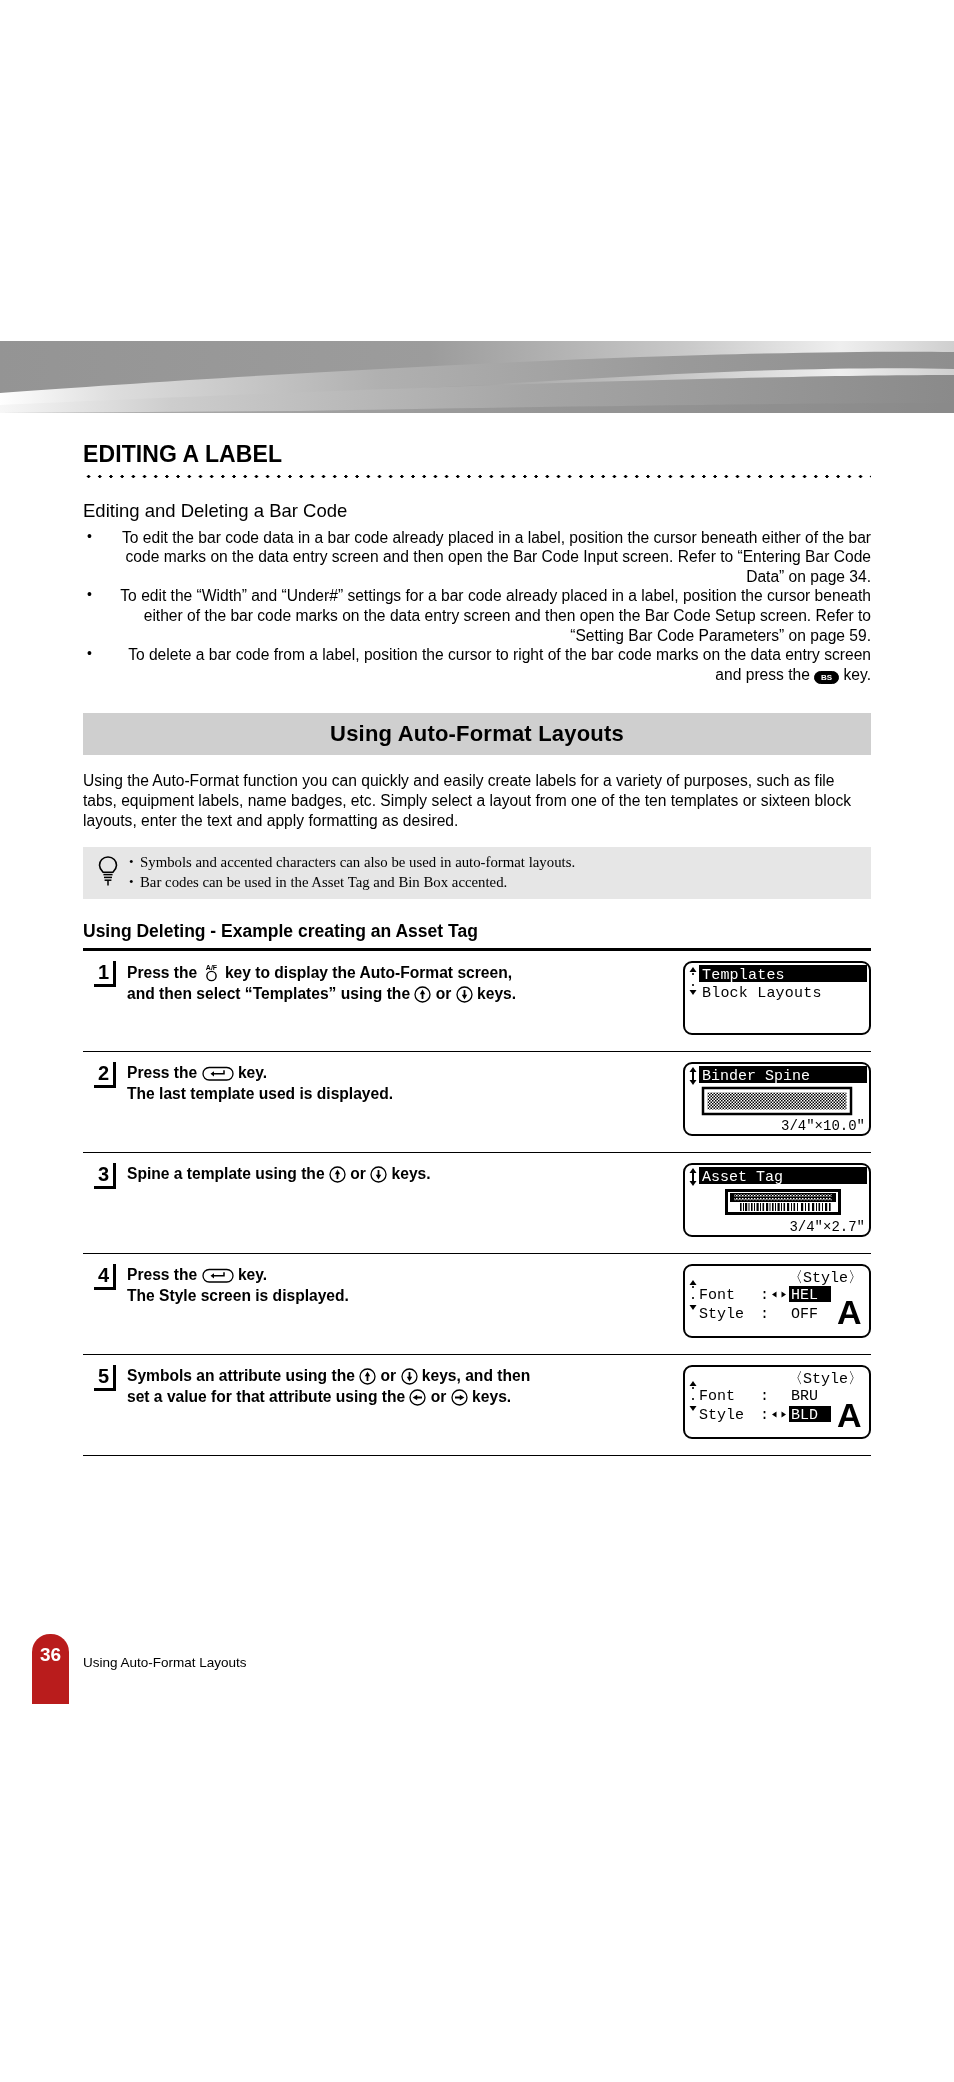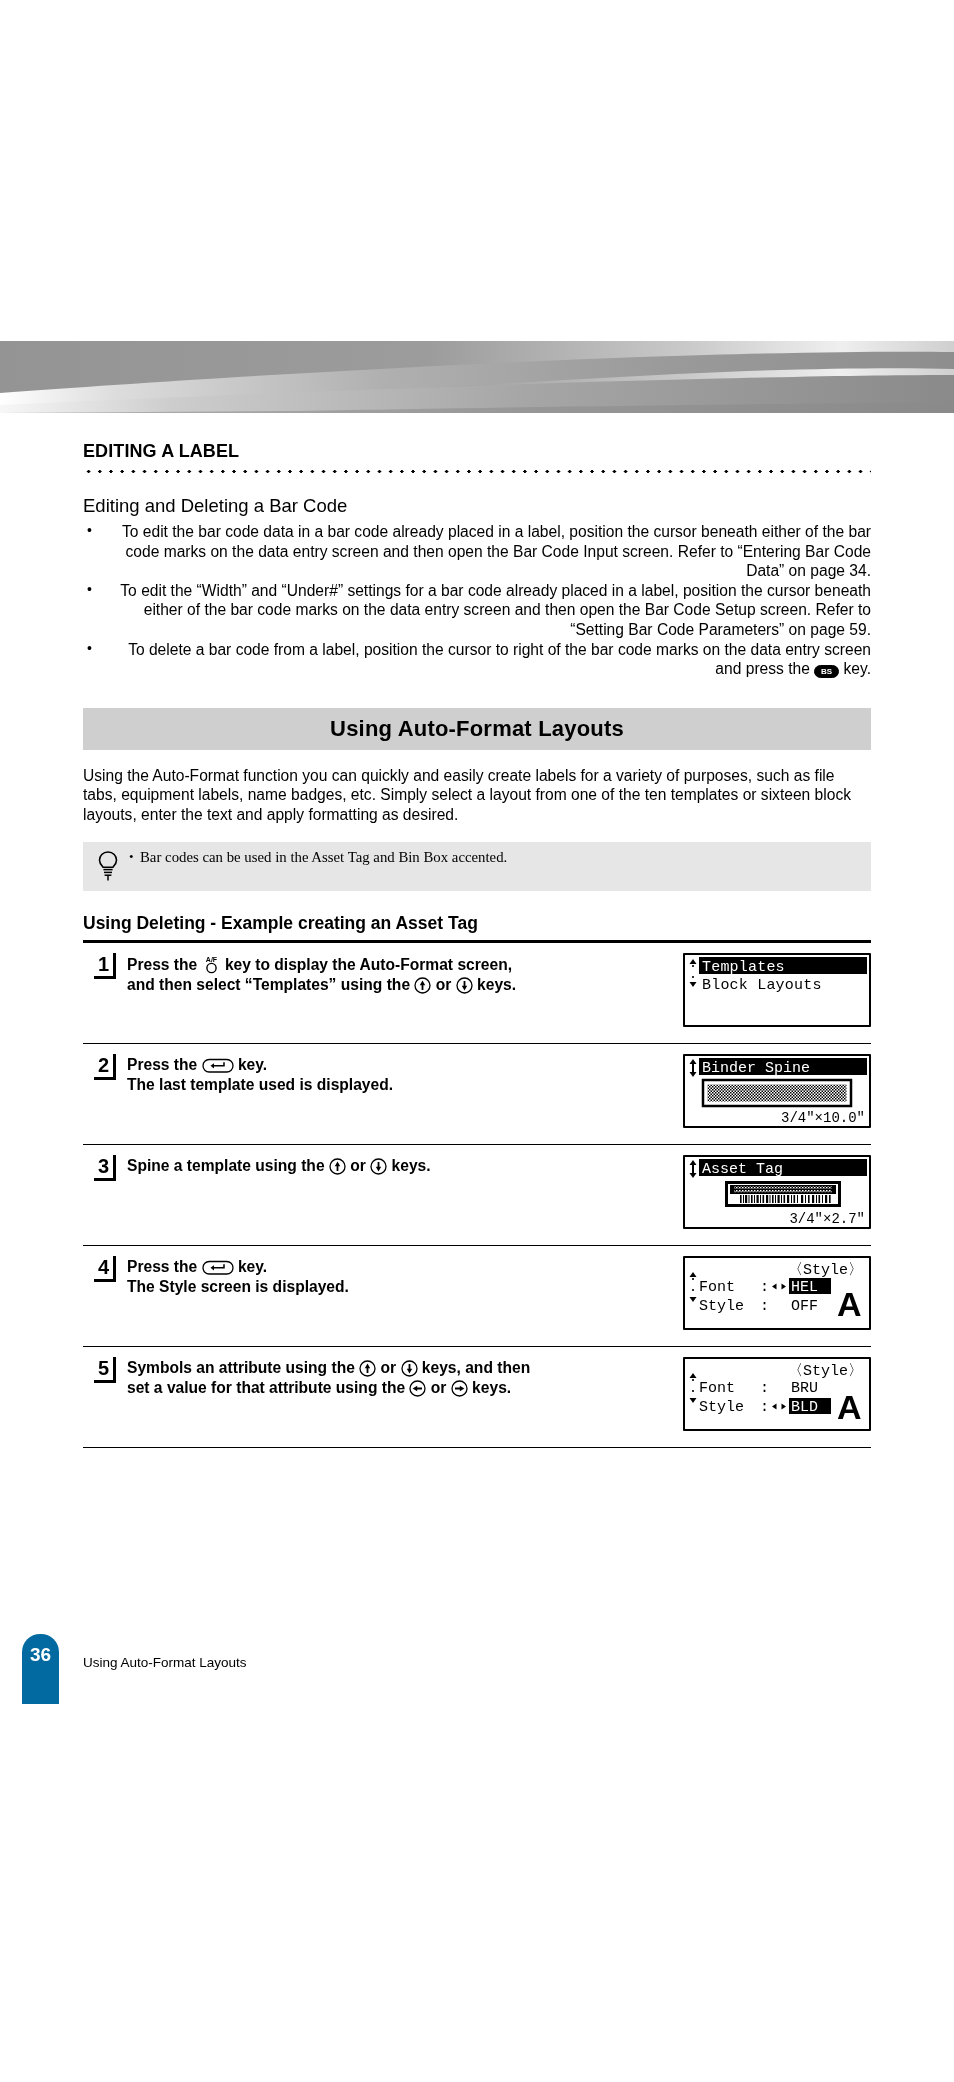--- a/index.html
+++ b/index.html
@@ -33,21 +33,21 @@
     left: 0;
     top: 413px;
     width: 954px;
   }
   .content {
     margin: 0 83px 0 83px;
   }
 
   
   .chapter-title {
-    font-size: 18px;
+    font-size: 23px;
     font-weight: bold;
     letter-spacing: 0.1px;
     padding-top: 29px;
     line-height: 1.1;
   }
   .dotted-rule {
     margin-top: 7px;
     height: 5px;
     background-image: radial-gradient(circle closest-side, #000 58%, transparent 60%);
     background-size: 11.2px 5px;
@@ -200,43 +200,43 @@
     display: inline-block;
     vertical-align: -4px;
     line-height: 0;
   }
 
   
   .lcd {
     width: 188px;
     height: 74px;
     border: 2px solid #000;
-    border-radius: 1px;
+    border-radius: 9px;
     background: #fff;
     box-sizing: border-box;
     position: relative;
     overflow: hidden;
   }
   .lcd svg { display: block; }
 
   
   #footer {
     position: absolute;
     left: 0;
     top: 1634px;
     width: 954px;
     height: 70px;
   }
   .pagetab {
     position: absolute;
-    left: 22px;
+    left: 32px;
     top: 0;
     width: 37px;
     height: 70px;
-    background: #0369a1;
+    background: #b91c1c;
     border-radius: 18px 18px 0 0;
     color: #fff;
     font-size: 19px;
     font-weight: bold;
     text-align: center;
     line-height: 42px;
   }
   .footer-text {
     position: absolute;
     left: 83px;
@@ -311,20 +311,21 @@
         <svg width="22" height="34" viewBox="0 0 22 34" xmlns="http://www.w3.org/2000/svg">
           <path d="M11 2 C5.8 2 2.5 5.8 2.5 10.2 C2.5 13.4 4.6 15.4 6.1 17.2 L15.9 17.2 C17.4 15.4 19.5 13.4 19.5 10.2 C19.5 5.8 16.2 2 11 2 Z" fill="none" stroke="#000" stroke-width="1.6"></path>
           <line x1="6.4" y1="19.6" x2="15.6" y2="19.6" stroke="#000" stroke-width="1.5"></line>
           <line x1="7.0" y1="22.4" x2="15.0" y2="22.4" stroke="#000" stroke-width="1.5"></line>
           <line x1="7.6" y1="25.2" x2="14.4" y2="25.2" stroke="#000" stroke-width="1.5"></line>
           <line x1="11" y1="25.6" x2="11" y2="30.5" stroke="#000" stroke-width="1.5"></line>
         </svg>
       </div>
       <div class="note-body">
         <ul>
+          <li>Symbols and accented characters can also be used in auto-format layouts.</li>
           <li>Bar codes can be used in the Asset Tag and Bin Box accented.</li>
         </ul>
       </div>
     </div>
 
     <div class="sub-head">Using Deleting - Example creating an Asset Tag</div>
 
     <div class="steps">
 
       <div class="step">

